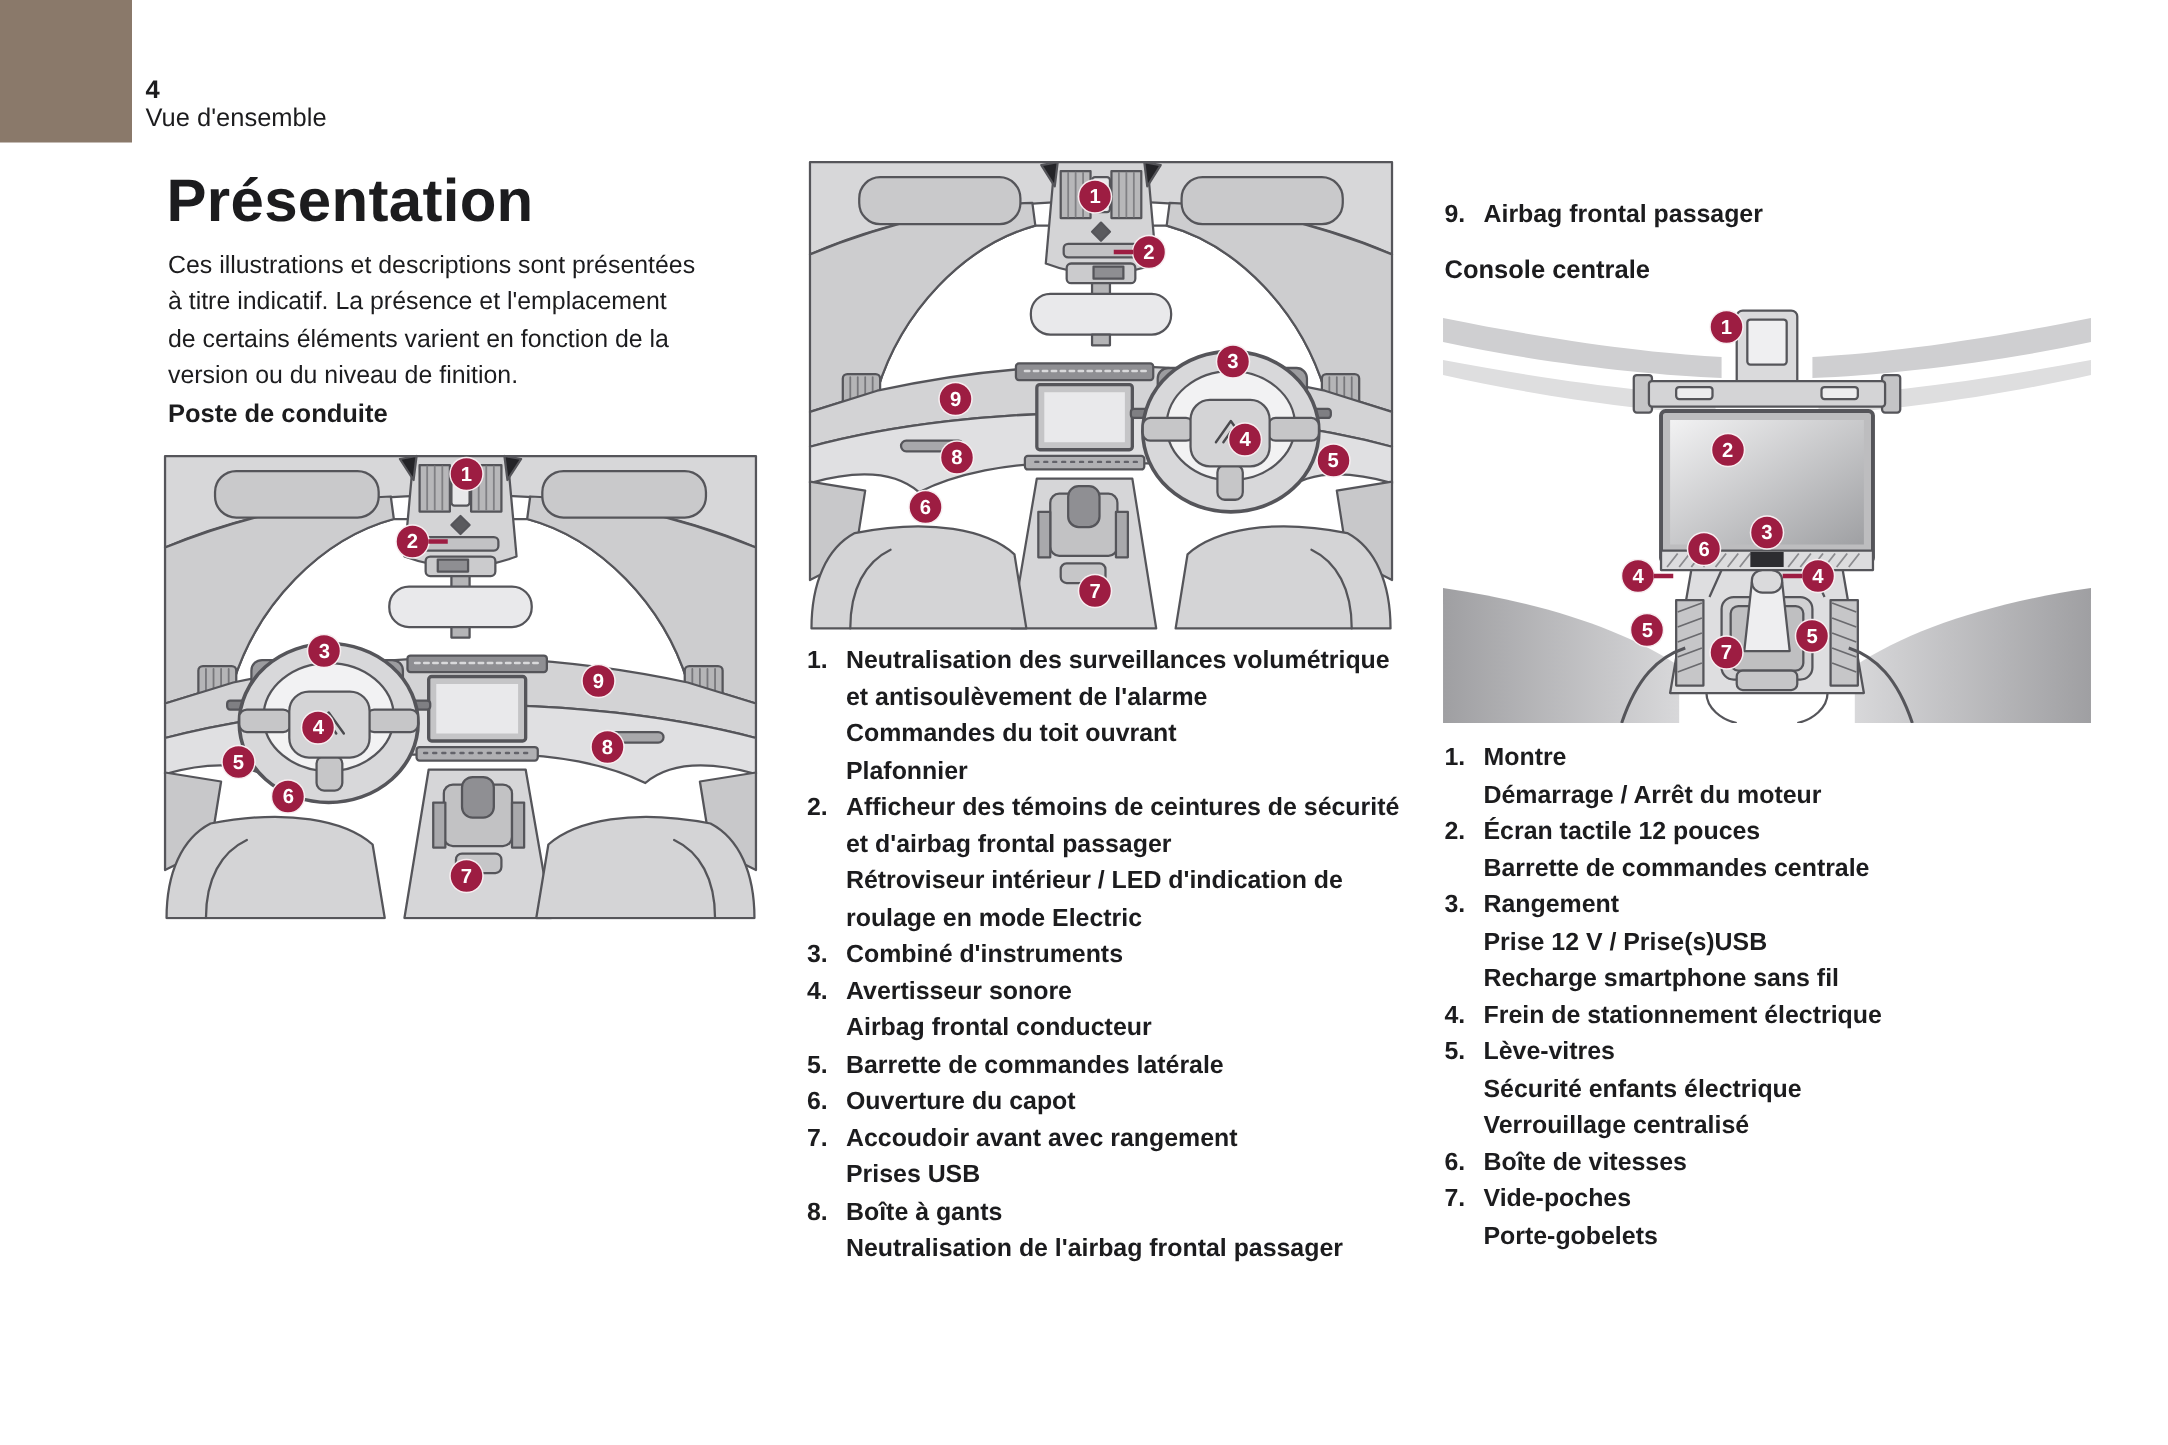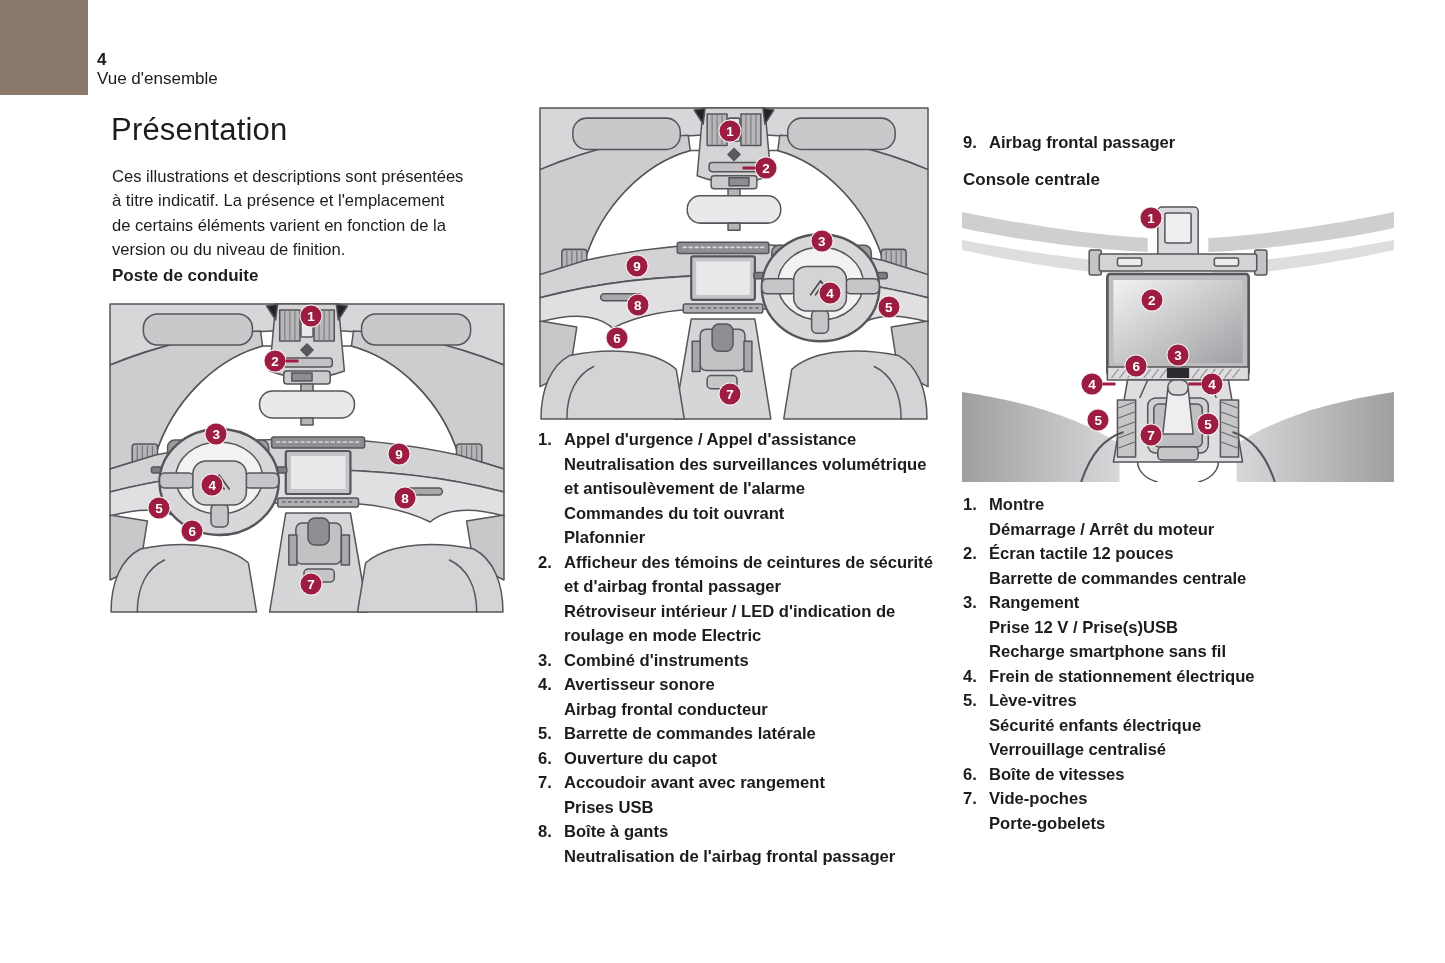--- a/index.html
+++ b/index.html
@@ -6,21 +6,21 @@
   body{
     width:1445px;height:963px;position:relative;overflow:hidden;
     background:#ffffff;color:#1c1c1e;
     font-family:"Liberation Sans", sans-serif;
     --accent:#9d1d42; --tab:#8a796a;
   }
   .abs{position:absolute;}
   .tab{left:0;top:0;width:88px;height:95px;background:var(--tab);}
   .page-head{left:97px;top:50px;font-size:17px;line-height:19px;}
   .page-head .pnum{font-weight:bold;}
-  h1.page-title{left:111px;top:112px;margin:0;font-size:31px;font-weight:400;letter-spacing:.2px;}
+  h1.page-title{left:111px;top:112px;margin:0;font-size:40px;font-weight:700;letter-spacing:.2px;}
   .intro{left:112px;top:165px;font-size:16.6px;line-height:24.3px;}
   .subhead{font-size:17px;font-weight:bold;}
   .subhead.left{left:112px;top:266px;}
   .subhead.right{left:963px;top:170px;}
   .fig{overflow:visible;}
   .fig svg{display:block;}
   .callout{
     position:absolute;width:23px;height:23px;border-radius:50%;
     background:var(--accent);border:1.5px solid rgba(255,255,255,.92);
     color:#fff;font-size:13.5px;font-weight:bold;
@@ -192,21 +192,20 @@
     <div class="callout" style="left: 89.3%; top: 64.1%;">5</div>
     <div class="callout" style="left: 20.3%; top: 74%;">6</div>
     <div class="callout" style="left: 49%; top: 91.7%;">7</div>
     <div class="callout" style="left: 25.6%; top: 63.5%;">8</div>
     <div class="callout" style="left: 25.4%; top: 51.1%;">9</div>
   </div>
 <div id="list-dash" class="num-list abs">
     <div class="li">
       <span class="num">1.</span>
       <div class="lines">
-        <div class="line">Appel d'urgence / Appel d'assistance</div>
         <div class="line">Neutralisation des surveillances volumétrique</div>
         <div class="line">et antisoulèvement de l'alarme</div>
         <div class="line">Commandes du toit ouvrant</div>
         <div class="line">Plafonnier</div>
       </div>
     </div>
     <div class="li">
       <span class="num">2.</span>
       <div class="lines">
         <div class="line">Afficheur des témoins de ceintures de sécurité</div>

